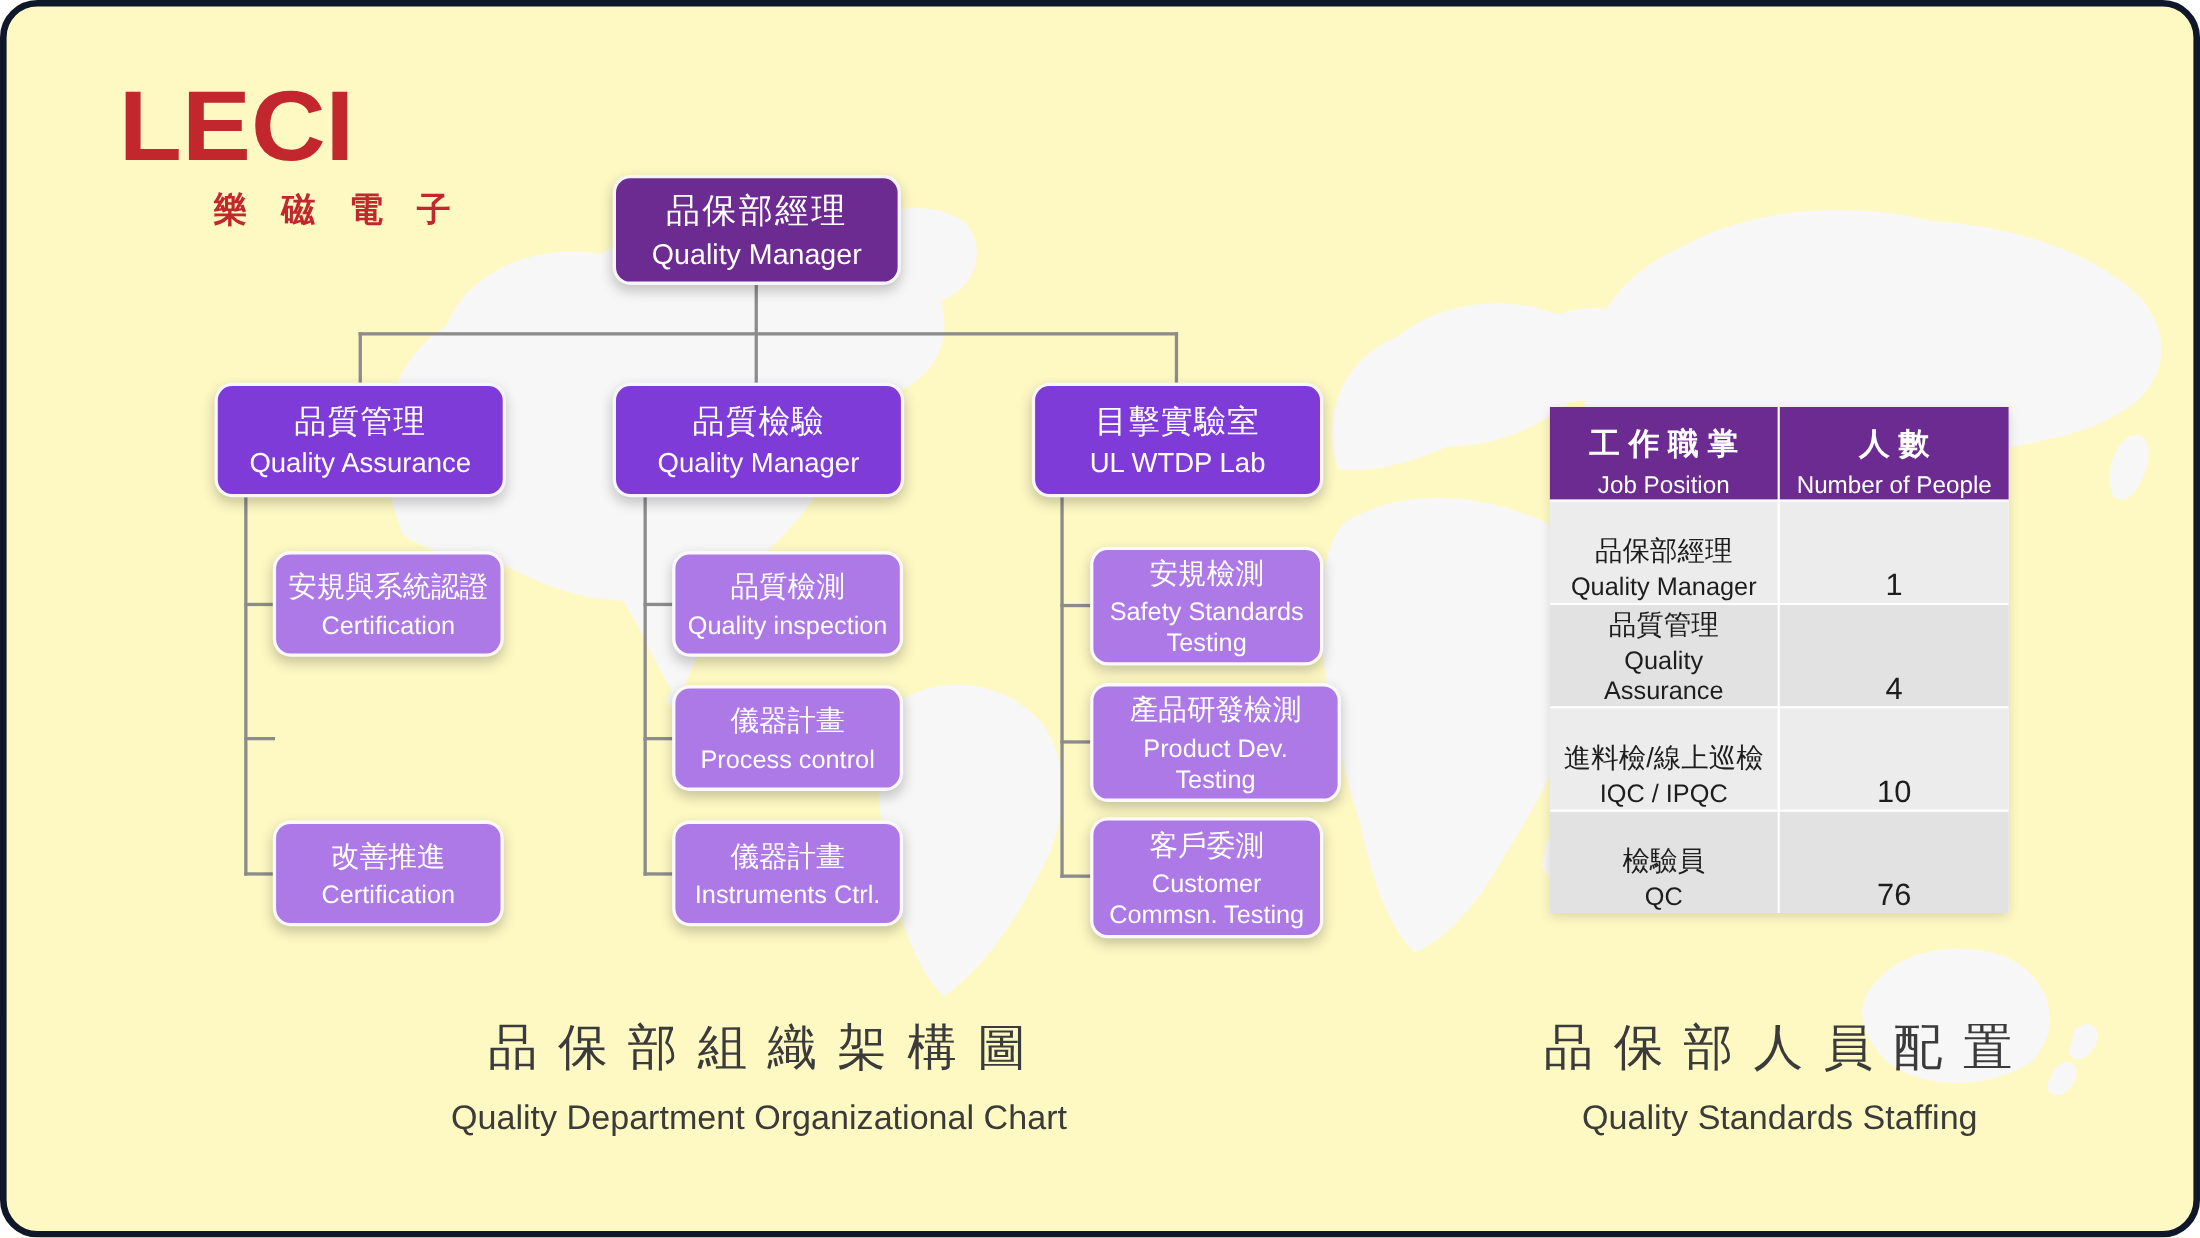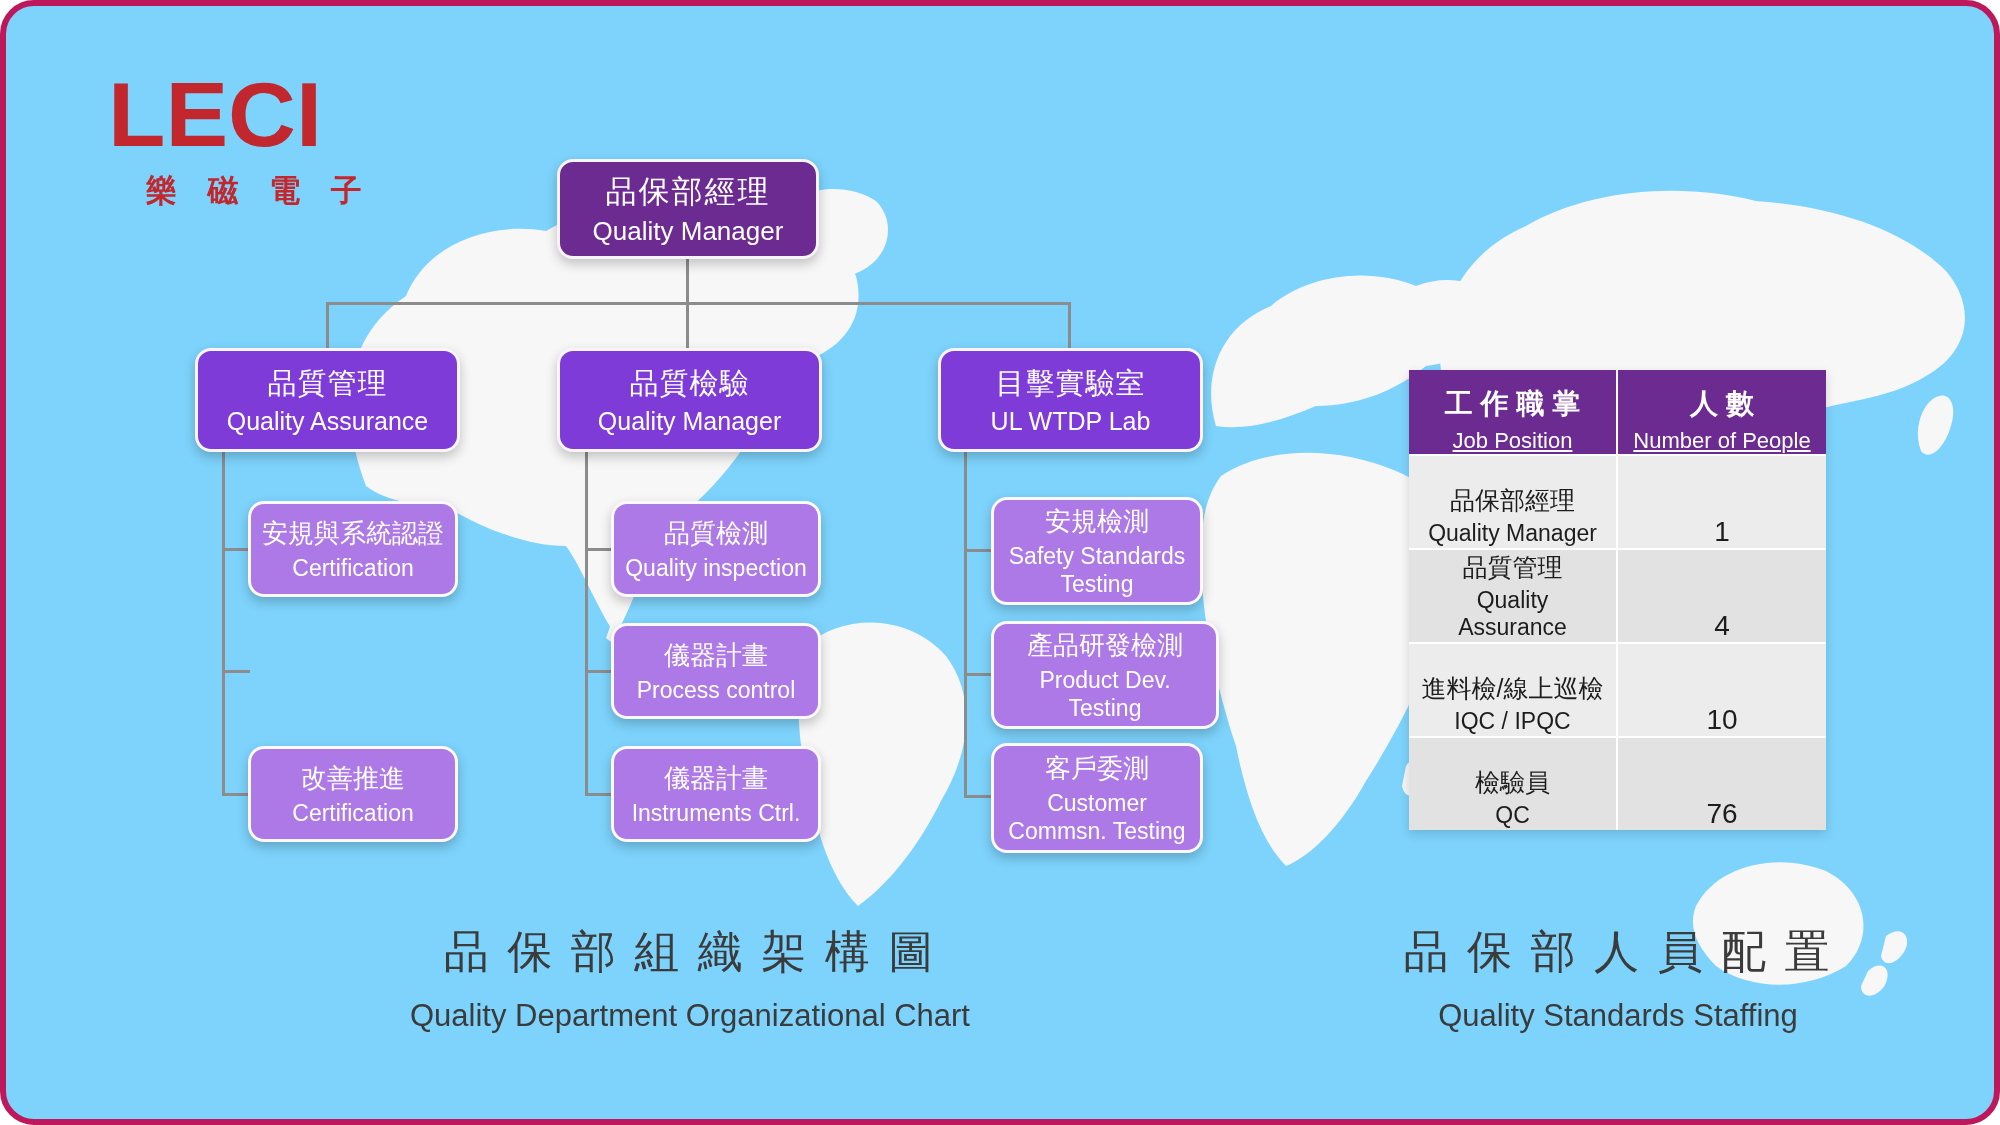--- a/index.html
+++ b/index.html
@@ -3,29 +3,29 @@
 <meta charset="utf-8">
 <style>
   html,body{margin:0;padding:0;}
   body{
     width:2000px;height:1125px;position:relative;background:#ffffff;
     font-family:"Liberation Sans","DejaVu Sans",sans-serif;
     -webkit-font-smoothing:antialiased;
   }
   .canvas{
     position:absolute;inset:0;box-sizing:border-box;
-    background:#7dd3fc;border:6px solid #be185d;border-radius:34px;
+    background:#fef9c3;border:6px solid #0f172a;border-radius:34px;
     overflow:hidden;
   }
   .map{position:absolute;left:0;top:0;width:2000px;height:1125px;z-index:0;}
   .map path, .map ellipse{fill:#f7f7f7;}
 
   .logo{position:absolute;left:102px;top:66px;color:#C1272D;z-index:2;}
   .logo-text{font-size:94px;font-weight:800;line-height:0.92;letter-spacing:0px;transform:scaleY(0.96);}
-  .logo-sub{font-size:31px;font-weight:700;letter-spacing:11px;margin-top:12px;margin-left:38px;white-space:nowrap;}
+  .logo-sub{font-size:31px;font-weight:700;letter-spacing:11px;margin-top:12px;margin-left:86px;white-space:nowrap;}
 
   .line{position:absolute;background:#8c8c8c;z-index:1;}
 
   .node{
     position:absolute;box-sizing:border-box;z-index:2;
     display:flex;flex-direction:column;align-items:center;justify-content:center;
     color:#ffffff;text-align:center;gap:3px;
     border:3px solid rgba(255,255,255,0.95);border-radius:16px;
     box-shadow:0 5px 12px rgba(0,0,0,0.22);
     padding:4px 8px;
@@ -44,21 +44,21 @@
   .staff-table{
     position:absolute;left:1403px;top:364px;z-index:2;
     display:grid;grid-template-columns:207px 208px;
     grid-template-rows:84px 92px 92px 92px 92px;
     gap:2px;background:#ffffff;
     box-shadow:0 4px 10px rgba(0,0,0,0.15);
   }
   .cell{display:flex;flex-direction:column;align-items:center;justify-content:flex-end;text-align:center;}
   .th{background:#6B2B90;color:#ffffff;}
   .th .zh{font-size:28px;font-weight:700;}
-  .th .en{font-size:22px;margin-top:5px;font-weight:400;text-decoration:underline;}
+  .th .en{font-size:22px;margin-top:5px;font-weight:400;}
   .td{color:#1d1d1d;}
   .td .zh{font-size:25px;}
   .td .en{font-size:23px;margin-top:3px;white-space:pre-line;line-height:1.2;}
   .td.count{font-size:28px;}
   .row-a{background:#ECECEC;}
   .row-b{background:#E2E2E2;}
 
   .caption{position:absolute;z-index:2;text-align:center;color:#3b3b3b;}
   .caption .zh{font-size:45px;font-weight:500;letter-spacing:3px;white-space:nowrap;}
   .caption .en{font-size:31px;margin-top:16px;font-weight:400;}

